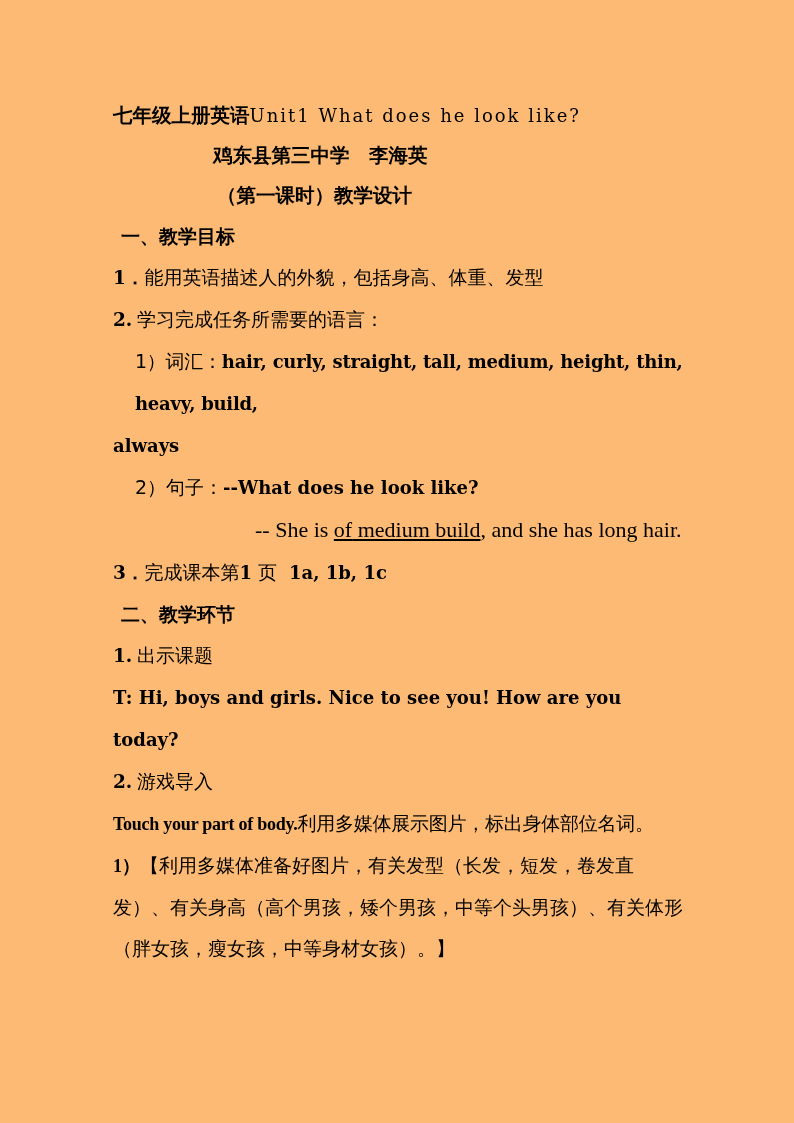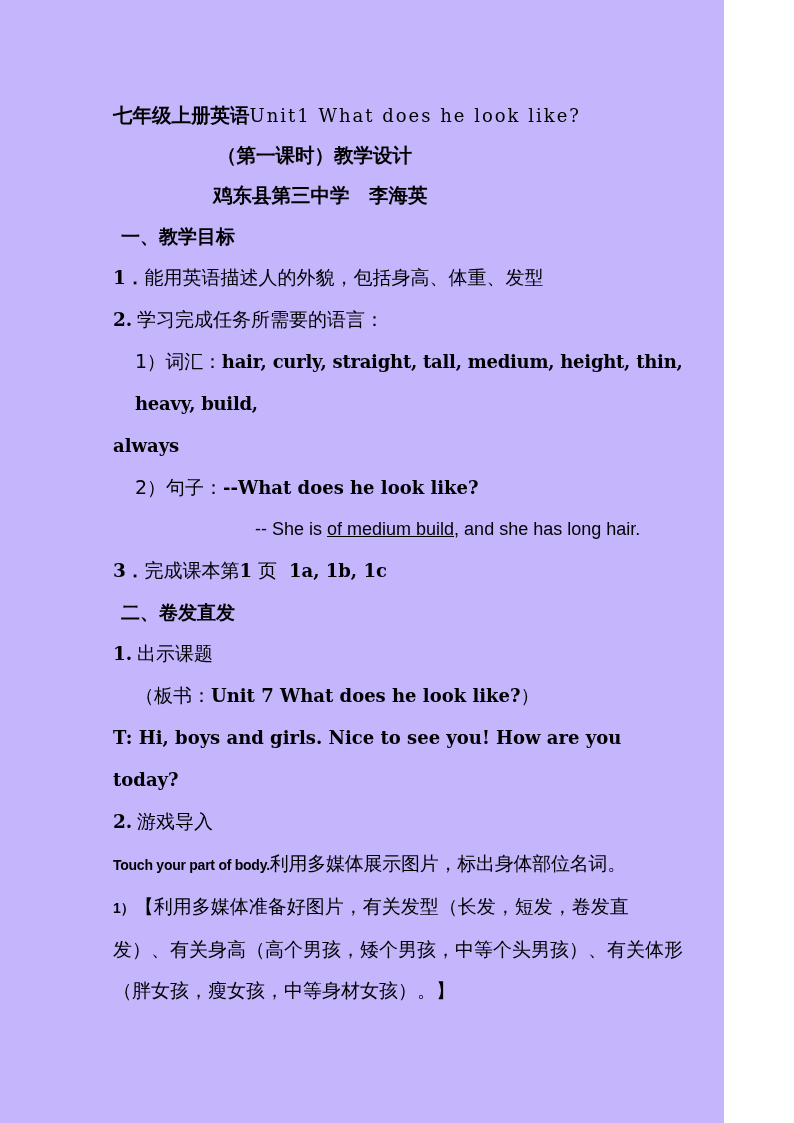--- a/index.html
+++ b/index.html
@@ -3,23 +3,23 @@
 <meta charset="utf-8">
 <style>
   html, body {
     margin: 0;
     padding: 0;
     background: #ffffff;
   }
 
   .page {
     position: relative;
-    width: 724px;
+    width: 794px;
     height: 1123px;
-    background: #c4b5fd;
+    background: #fdba74;
     overflow: hidden;
     font-family: "Liberation Serif", "DejaVu Serif", serif;
     color: #000000;
     -webkit-font-smoothing: none;
   }
 
   .body-col {
     position: absolute;
     left: 113px;
     top: 96px;
@@ -81,83 +81,82 @@
     font-family: "DejaVu Sans", "Liberation Sans", sans-serif;
     font-weight: 400;
     font-size: 19px;
   }
   .item .lat {
     font-family: "DejaVu Serif", "Liberation Serif", serif;
     font-weight: 700;
     font-size: 18px;
   }
   .item .latn {
-    font-family: Liberation Sans, sans-serif;
+    font-family: Liberation Serif, serif;
     font-weight: 400;
-    font-size: 18px;
+    font-size: 22px;
   }
 
   
   .sub { padding-left: 22px; }
   
   .deep { padding-left: 142px; }
 
   .u { text-decoration: underline; margin-top: 20px; }
   .b { font-weight: 700; }
 
   
   .para {
     font-family: "DejaVu Sans", "Liberation Sans", sans-serif;
     font-size: 19px;
     line-height: 41px;
     white-space: pre-wrap;
     word-break: break-word;
   }
   .para .lat {
-    font-family: Liberation Sans, sans-serif;
+    font-family: Liberation Serif, serif;
     font-weight: 700;
-    font-size: 14px;
+    font-size: 18px;
   }
   
   .tight { letter-spacing: -0.25px; }
 </style>
 </head>
 <body>
 
 <div class="page">
   <div class="body-col">
 
     <div class="title-main"><span class="cjk">七年级上册英语</span><span class="lat">Unit1 What does he look like?</span></div>
 
+    <div class="title-sub t3">鸡东县第三中学　李海英</div>
+
     <div class="title-sub t2">（第一课时）教学设计</div>
-
-    <div class="title-sub t3">鸡东县第三中学　李海英</div>
 
     <div class="sec-head">一、教学目标</div>
 
     <div class="item"><span class="num">1．</span><span class="cjk">能用英语描述人的外貌，包括身高、体重、发型</span></div>
 
     <div class="item"><span class="num">2.</span> <span class="cjk">学习完成任务所需要的语言：</span></div>
 
     <div class="item sub tight"><span class="cjk">1）词汇：</span><span class="lat">hair, curly, straight, tall, medium, height, thin, heavy, build,</span></div>
 
     <div class="item"><span class="lat">always</span></div>
 
     <div class="item sub"><span class="cjk">2）句子：</span><span class="lat">--What does he look like?</span></div>
 
     <div class="item deep"><span class="latn">-- She is </span><span class="latn u b">of</span><span class="latn u"> medium build</span><span class="latn">, and she has long hair.</span></div>
 
 
     <div class="item"><span class="num">3．</span><span class="cjk">完成课本第</span><span class="lat">1</span><span class="cjk"> 页  </span><span class="lat">1a, 1b, 1c</span></div>
 
-    <div class="sec-head">二、卷发直发</div>
+    <div class="sec-head">二、教学环节</div>
 
     <div class="item"><span class="num">1.</span> <span class="cjk">出示课题</span></div>
 
-    <div class="item sub"><span class="cjk">（板书：</span><span class="lat">Unit 7 What does he look like?</span><span class="cjk">）</span></div>
 
     <div class="item"><span class="lat">T: Hi, boys and girls. Nice to see you! How are you today?</span></div>
 
     <div class="item"><span class="num">2.</span> <span class="cjk">游戏导入</span></div>
 
     <div class="para tight"><span class="lat">Touch your part of body.</span><span>利用多媒体展示图片，标出身体部位名词。</span></div>
 
 
     <div class="para"><span class="lat">1）</span><span>【利用多媒体准备好图片，有关发型（长发，短发，卷发直发）、有关身高（高个男孩，矮个男孩，中等个头男孩）、有关体形（胖女孩，瘦女孩，中等身材女孩）。】</span></div>
 

